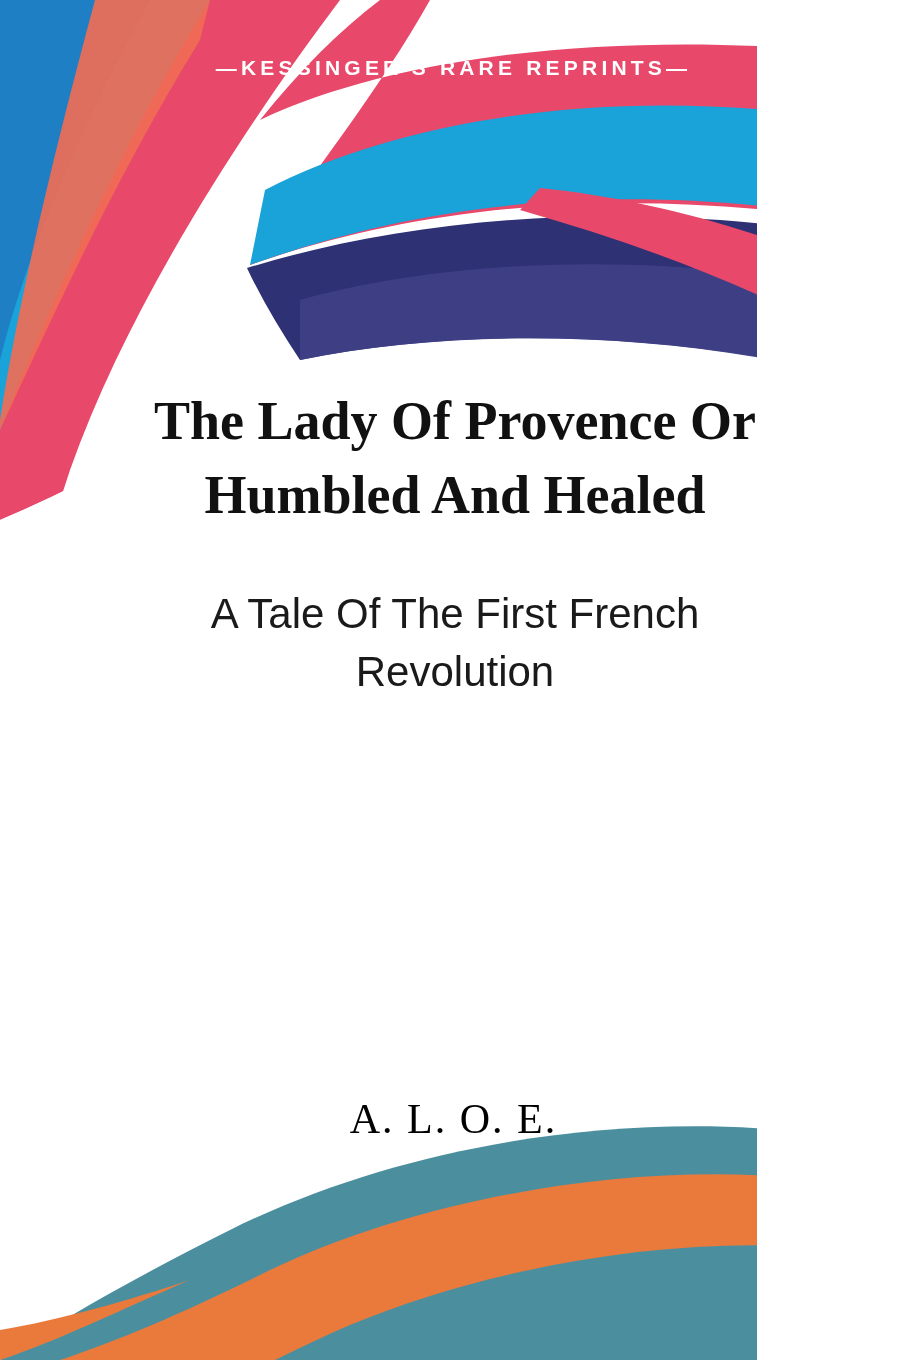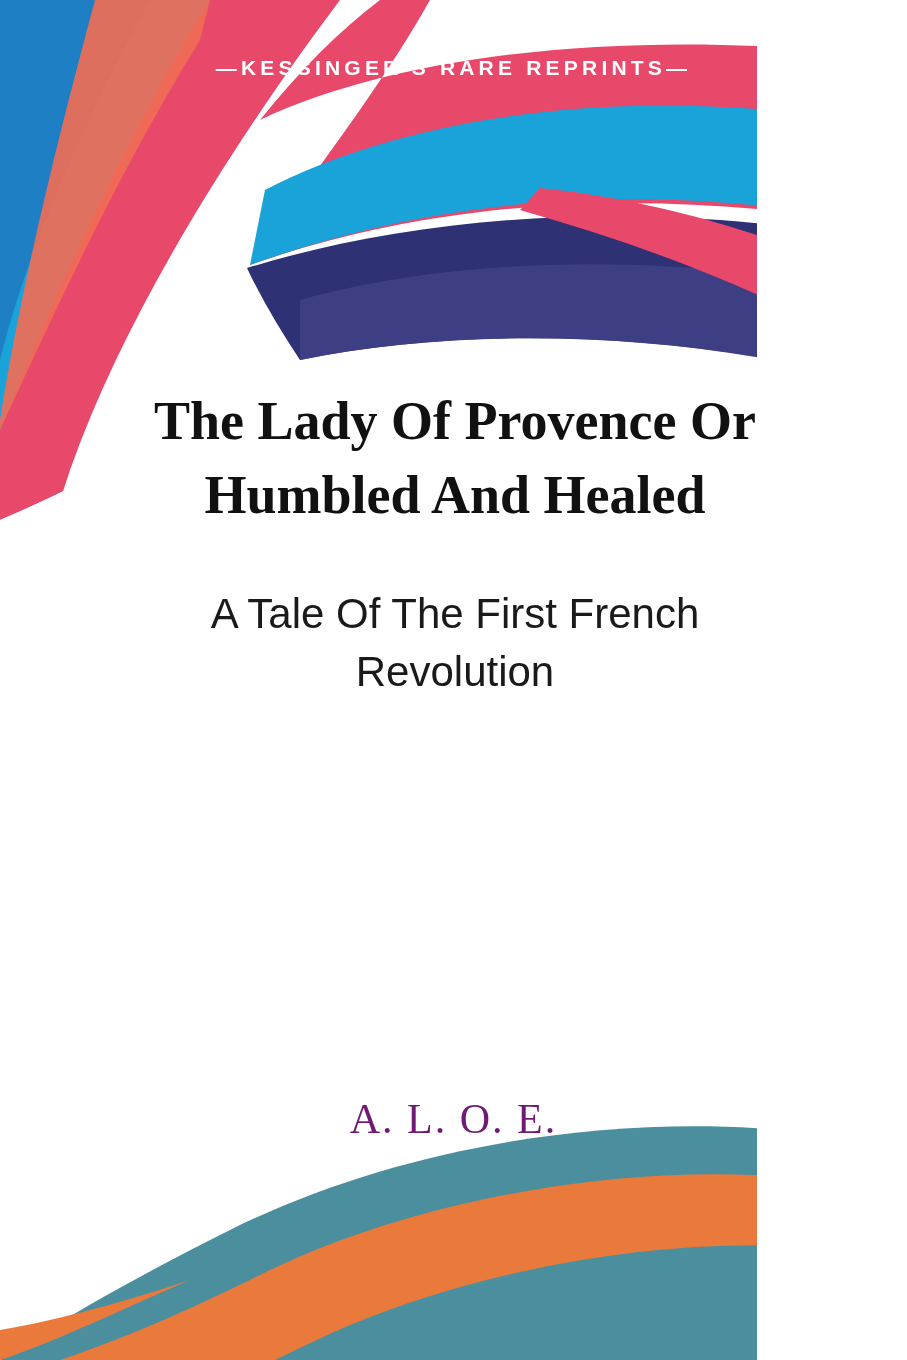--- a/index.html
+++ b/index.html
@@ -65,21 +65,21 @@
   .author {
     position: absolute;
     left: 0;
     top: 1095px;
     width: 907px;
     text-align: center;
     font-family: "Liberation Serif", serif;
     font-size: 42px;
     font-weight: 400;
     letter-spacing: 2px;
-    color: #701a75;
+    color: #000000;
     z-index: 4;
   }
 </style>
 </head>
 <body>
 
 <div class="cover">
 
   <svg class="art-layer" viewBox="0 0 907 1360" preserveAspectRatio="none" xmlns="http://www.w3.org/2000/svg">
 

